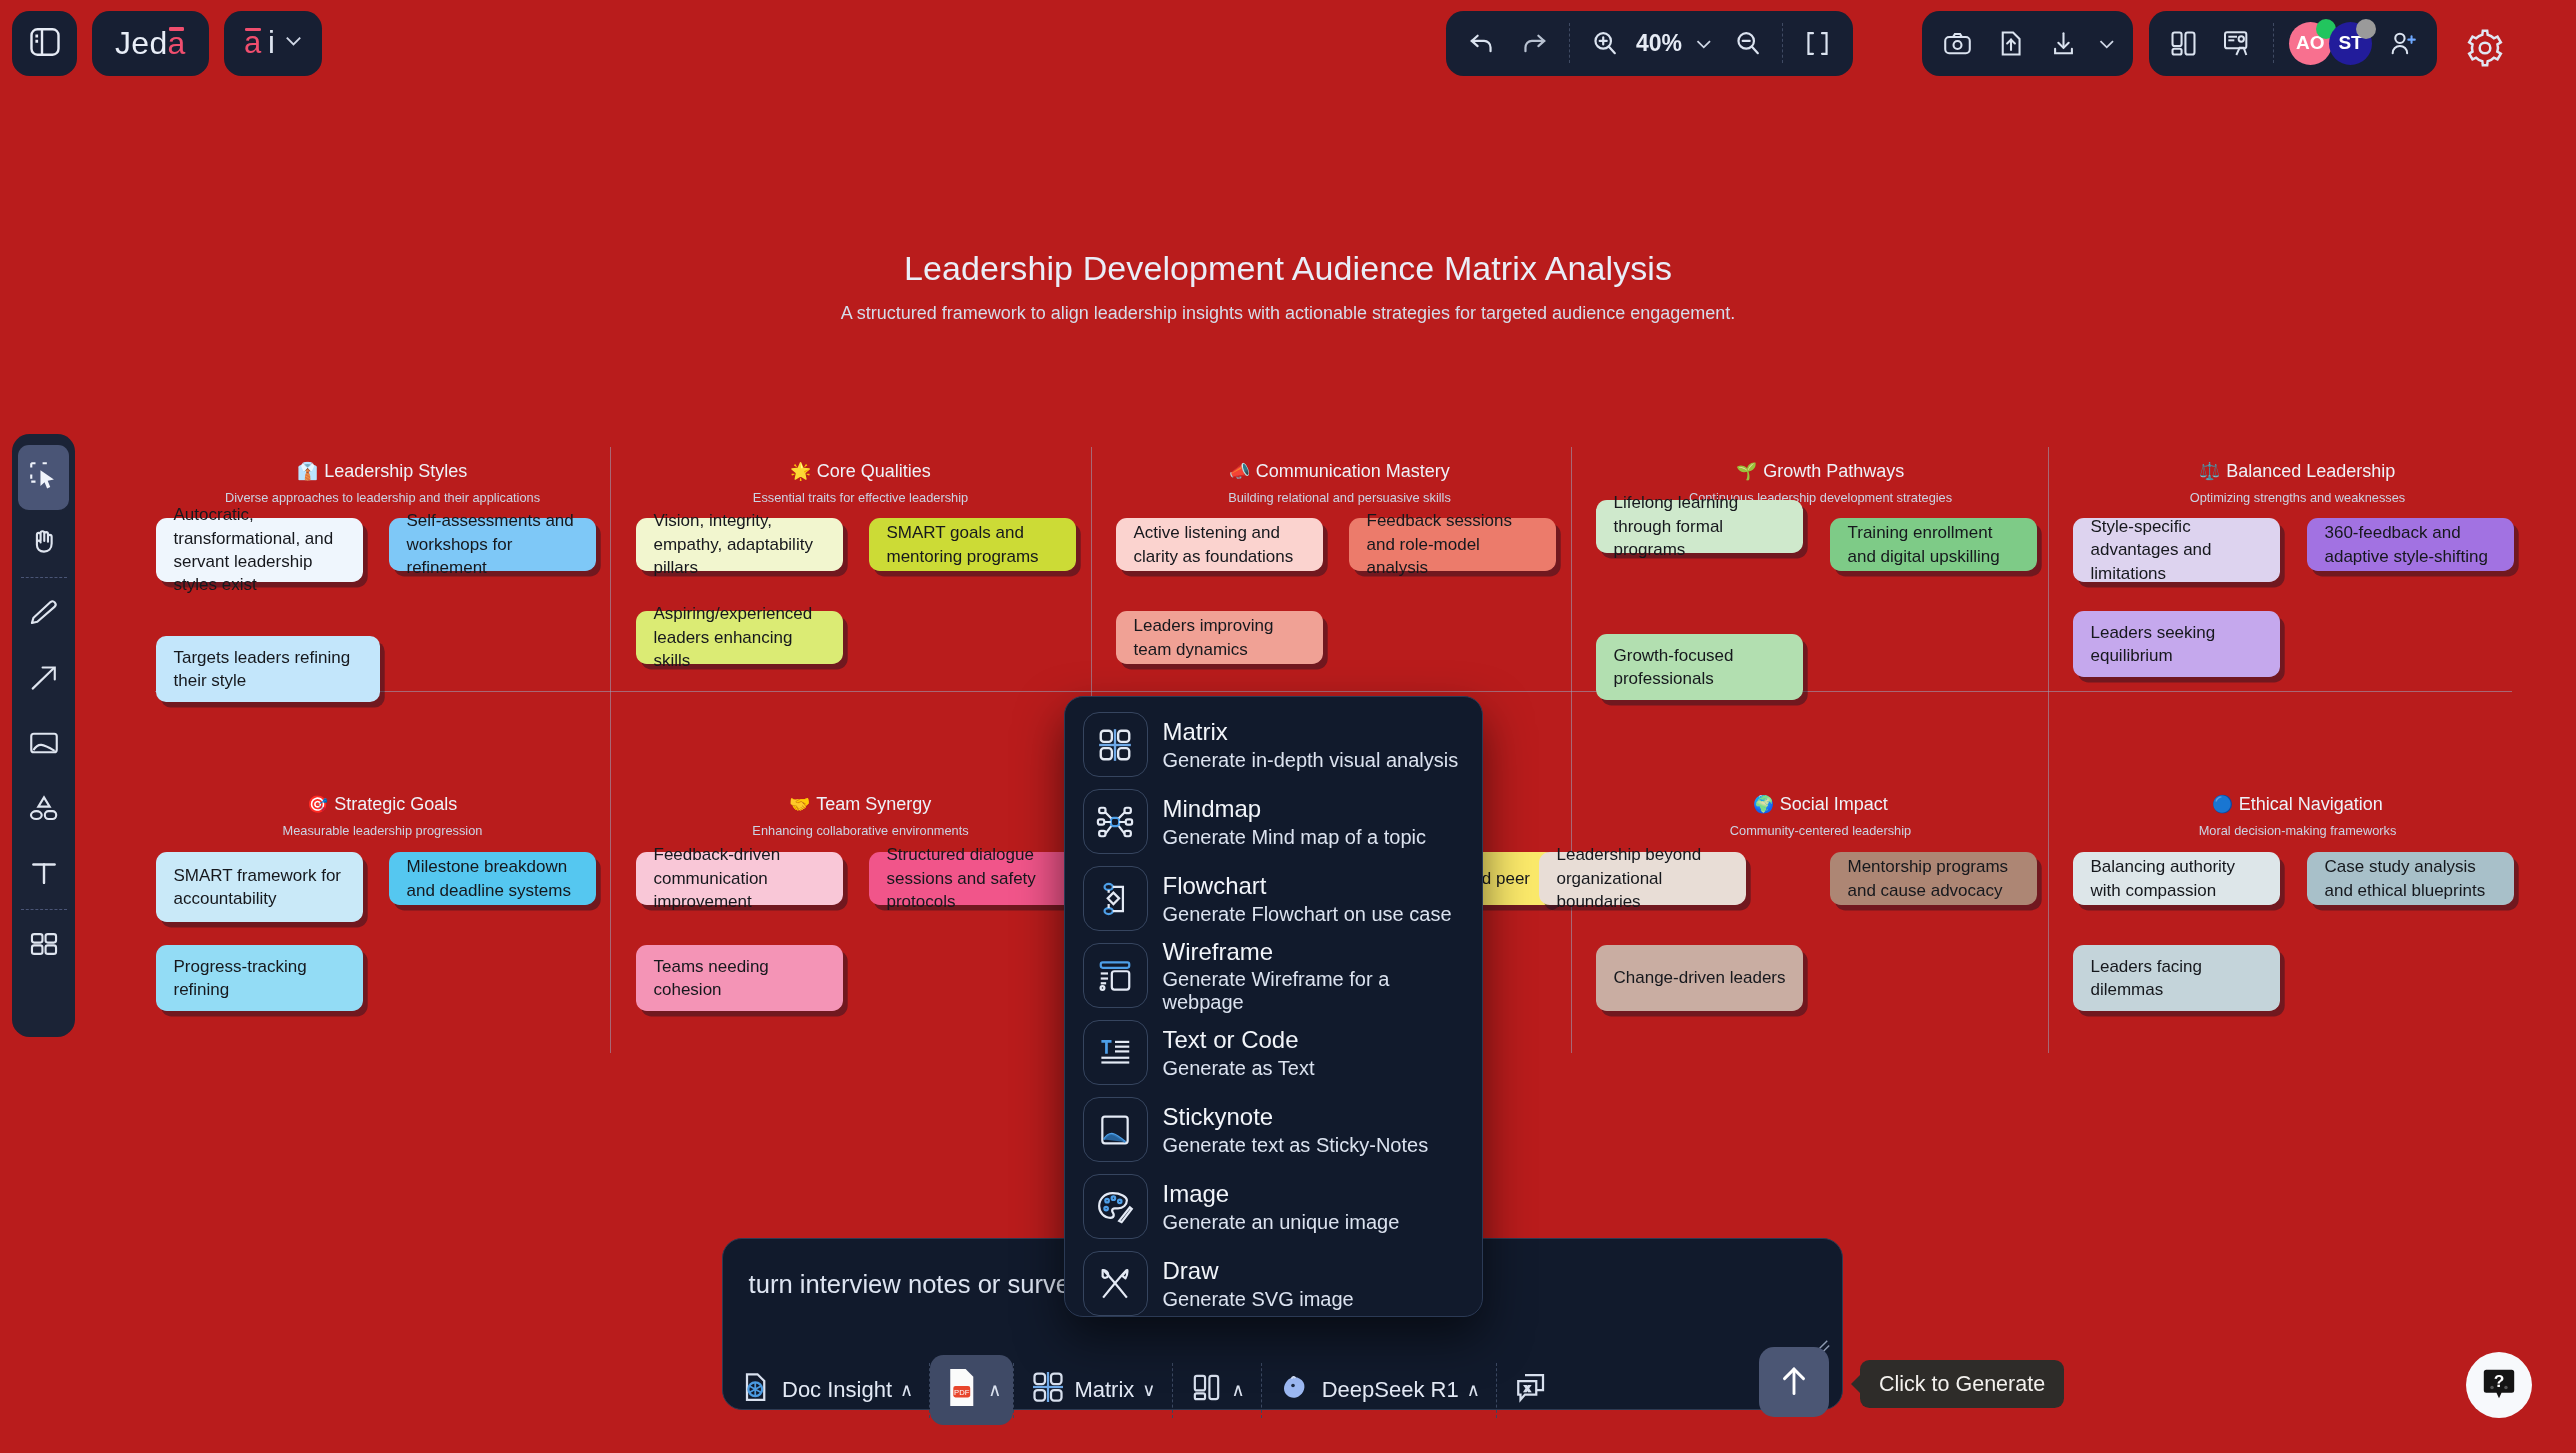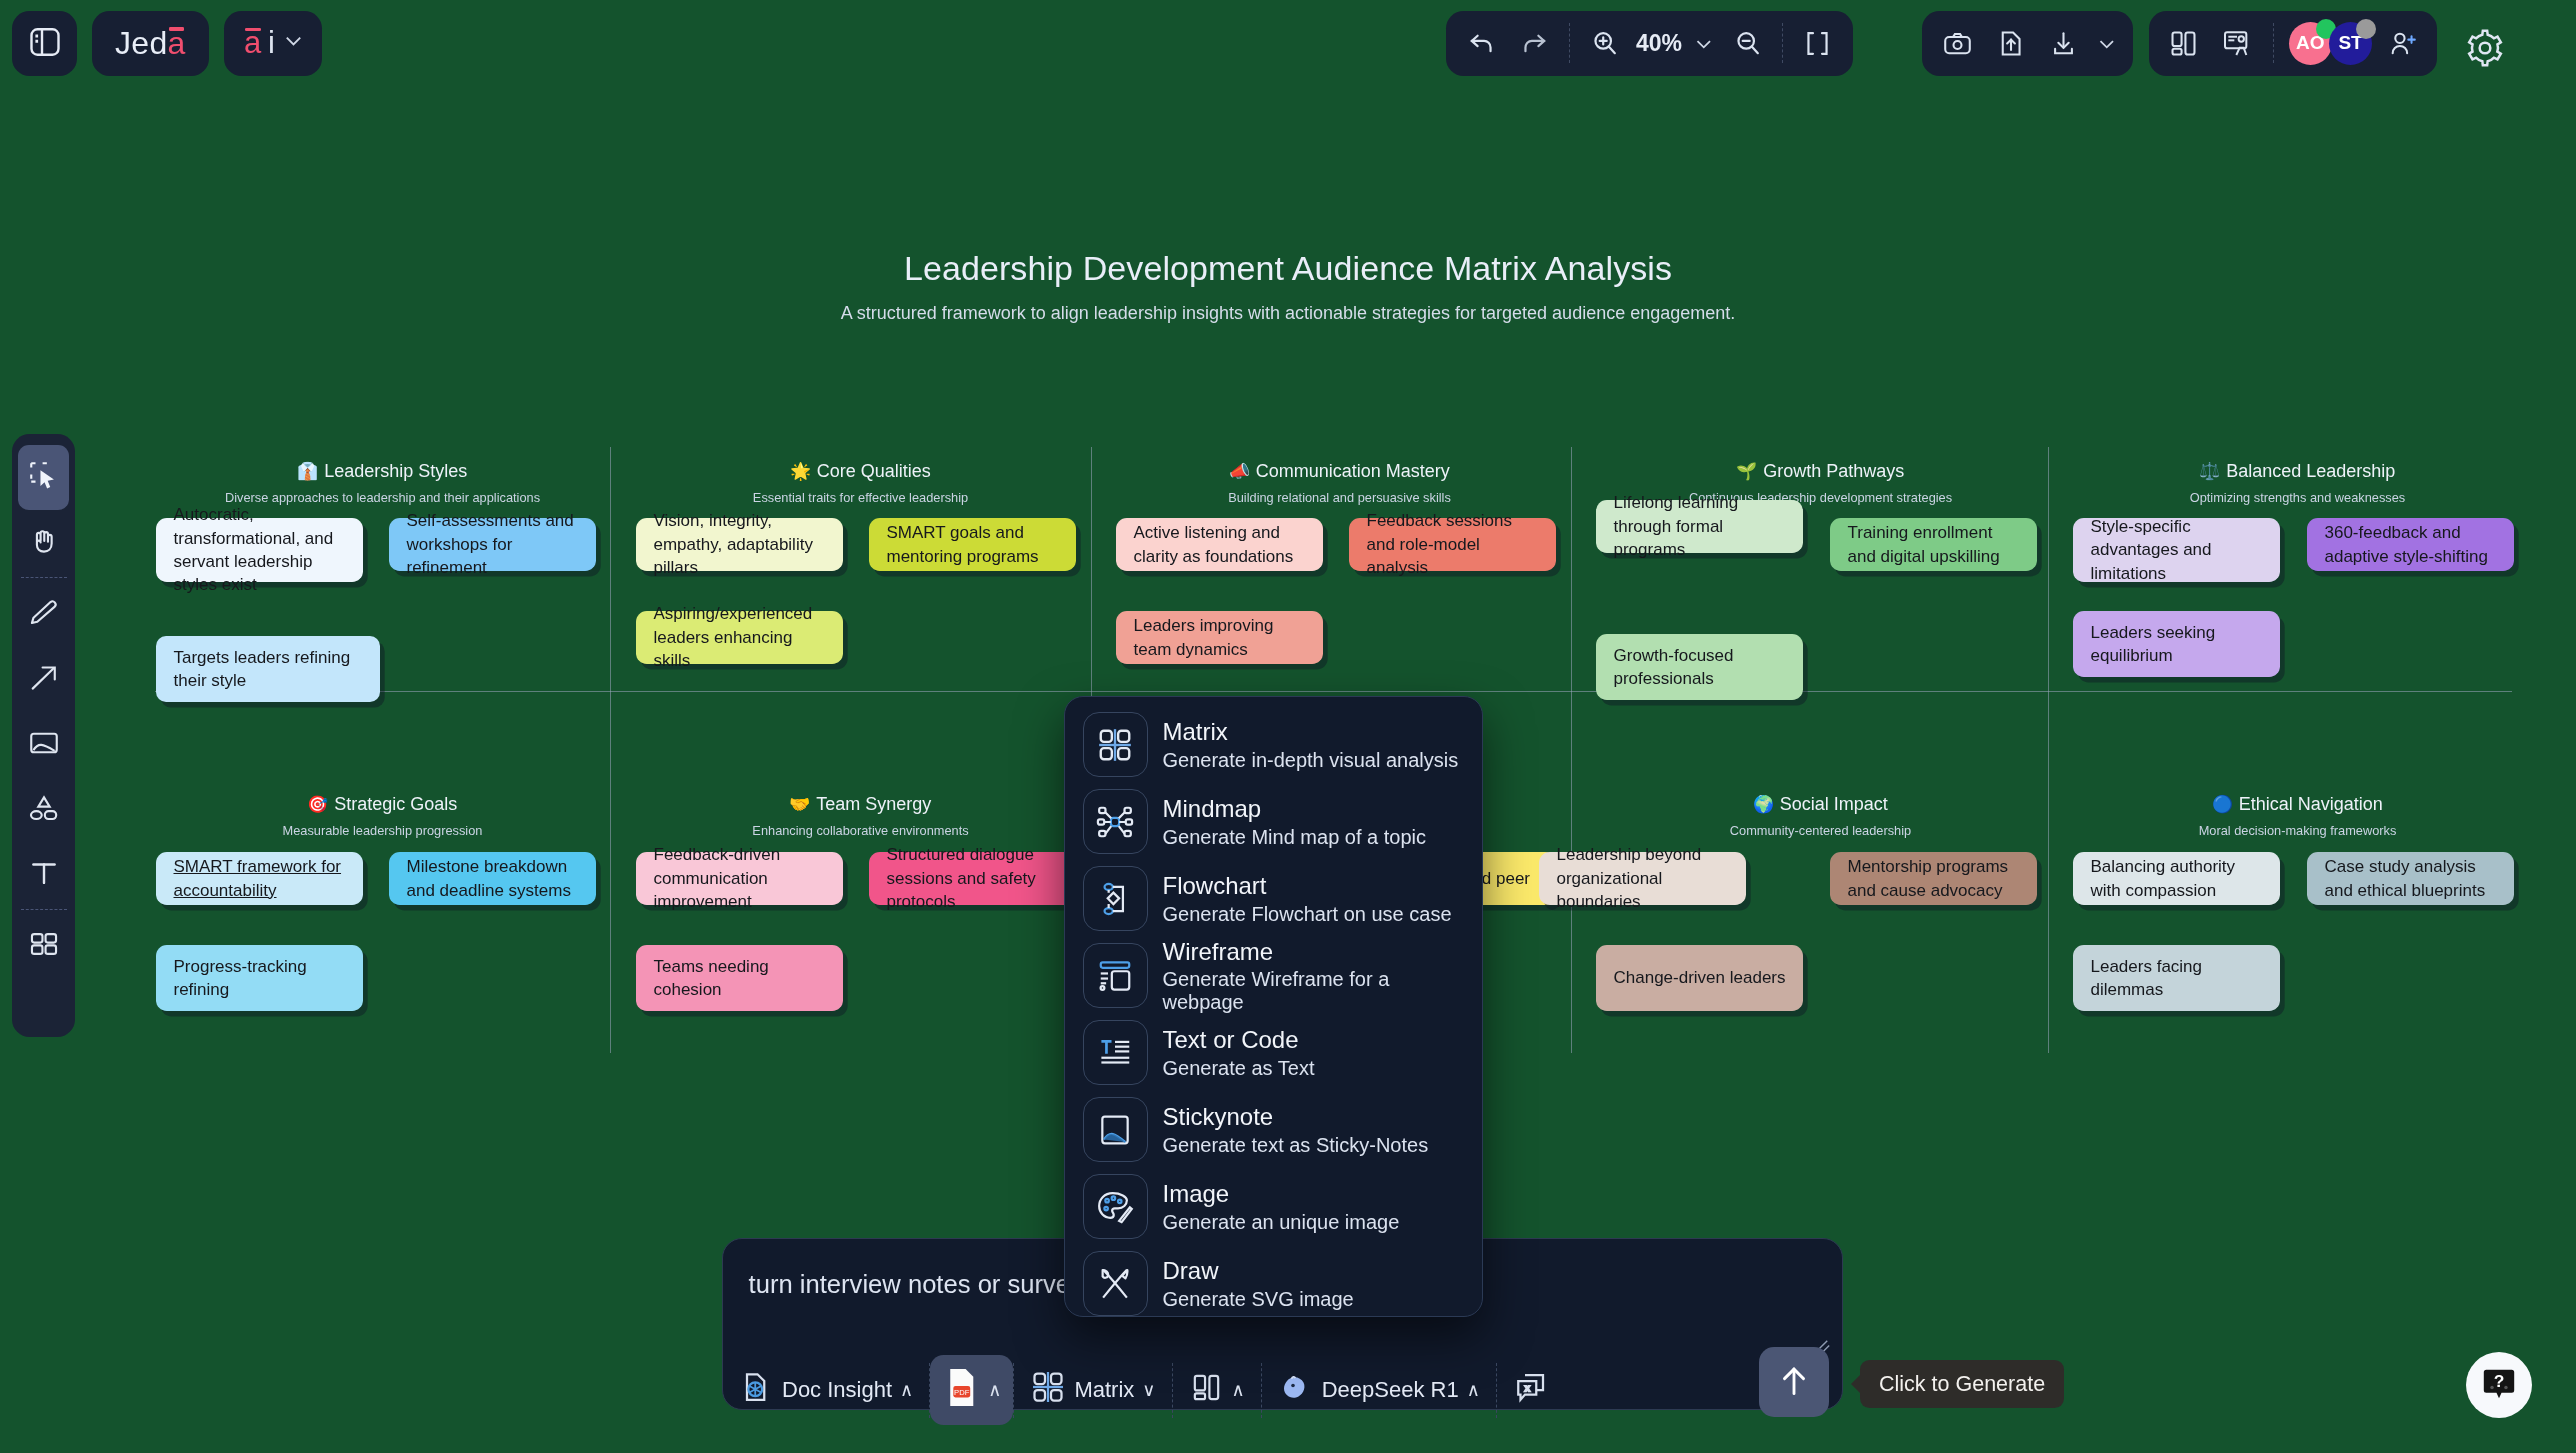--- a/index.html
+++ b/index.html
@@ -2,21 +2,21 @@
 <html style="font-size:10.8px"><head>
 <meta charset="utf-8">
 <style>
   * { box-sizing: border-box; margin: 0; padding: 0; }
   html, body {
     width: 2576px; height: 1454px;
     background: #3c4666;
     font-family: "Liberation Sans", sans-serif;
     overflow: hidden;
   }
-  #root { position: relative; width: 2576px; height: 1454px; background: #14532d; }
+  #root { position: relative; width: 2576px; height: 1454px; background: #b91c1c; }
 
   
   .topbar { position: absolute; top: 0; left: 0; width: 2576px; height: 94px; }
   .pill {
     background: #171f33; border-radius: 17.5px; display: flex; align-items: center;
     height: 65px; position: absolute; top: 10.8px;
   }
   .icobtn {
     display: flex; align-items: center; justify-content: center;
     width: 50px; height: 50px; border-radius: 10.8px; color: #d4dbe8;
@@ -421,21 +421,21 @@
         <span>360-feedback and adaptive style-shifting</span>
       </div>
     <div class="card" style="left:2073px;top:517px;width:207px;height:66px;background:#c5a8ed;">
         <span>Leaders seeking equilibrium</span>
       </div>
 
     <div class="col" style="left:155px;top:700px;width:455px;">
       <div class="col-head"><span class="emo">🎯</span><span>Strategic Goals</span></div>
       <div class="col-sub">Measurable leadership progression</div>
     </div>
-    <div class="card" style="left:156px;top:758px;width:207px;height:53px;background:#c9e9f8;text-decoration:underline;">
+    <div class="card" style="left:156px;top:758px;width:207px;height:70px;background:#c9e9f8;">
         <span>SMART framework for accountability</span>
       </div>
     <div class="card" style="left:389px;top:758px;width:207px;height:53px;background:#55c7f0;">
         <span>Milestone breakdown and deadline systems</span>
       </div>
     <div class="card" style="left:156px;top:851px;width:207px;height:66px;background:#93dcf5;">
         <span>Progress-tracking refining</span>
       </div>
 
     <div class="col" style="left:633px;top:700px;width:455px;">

